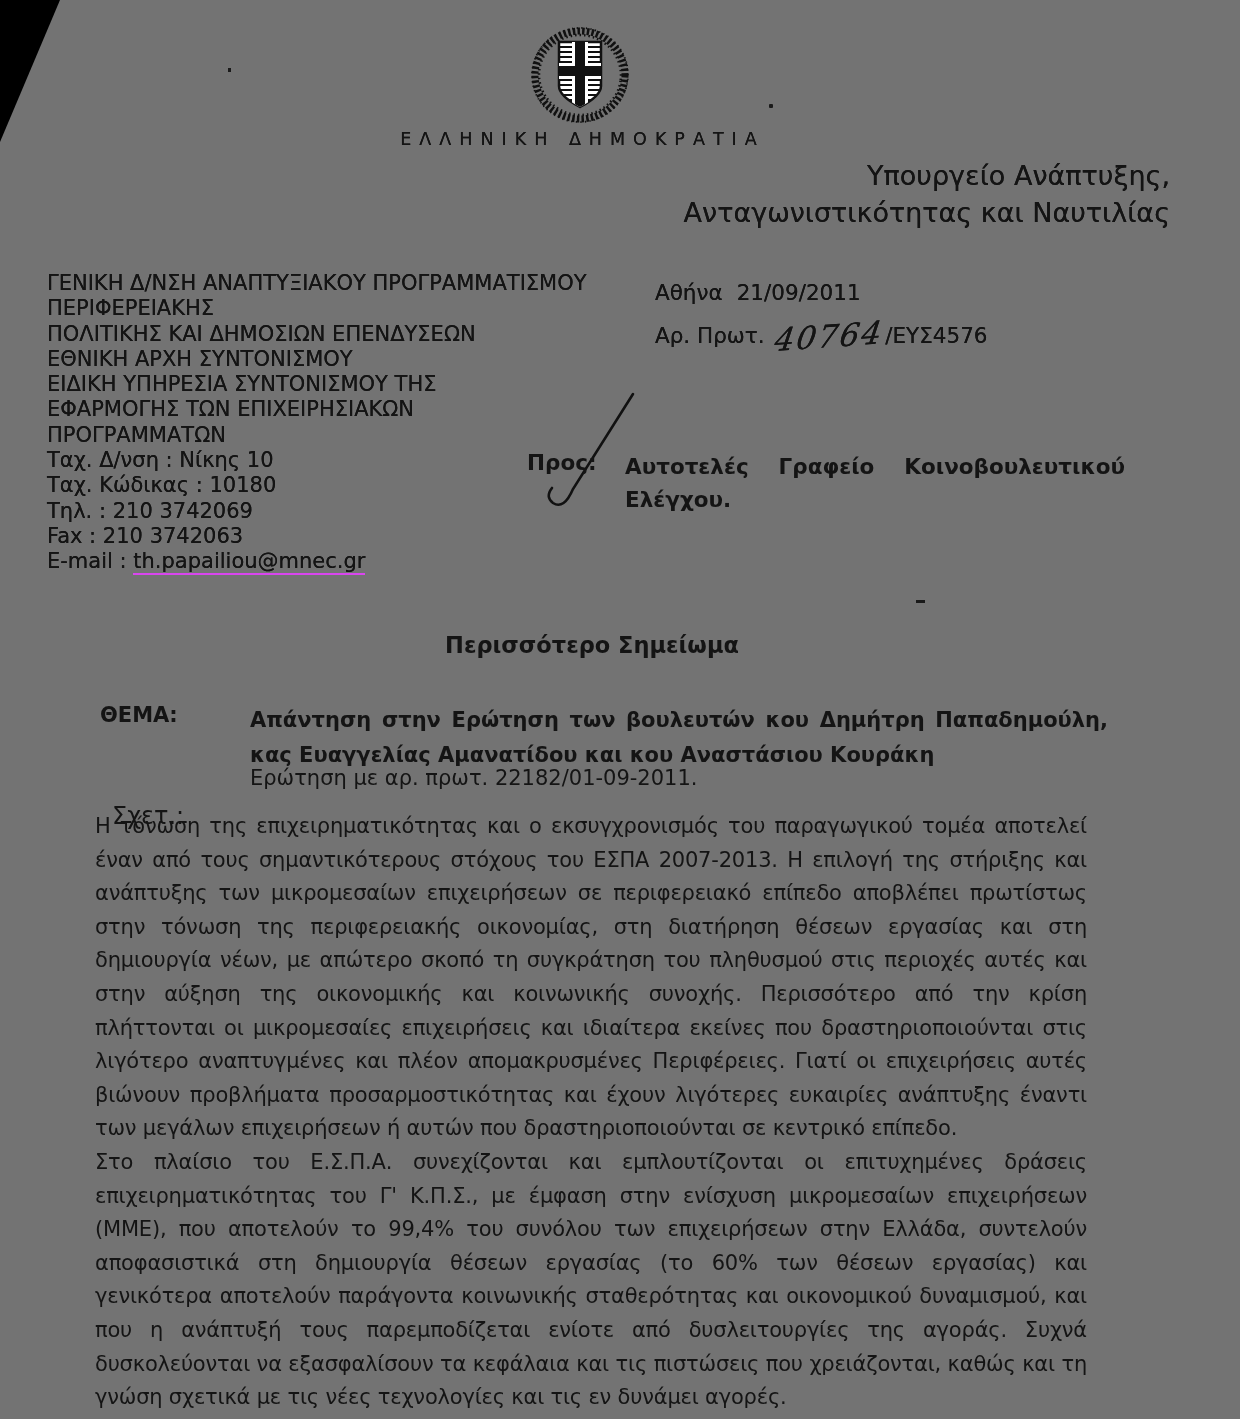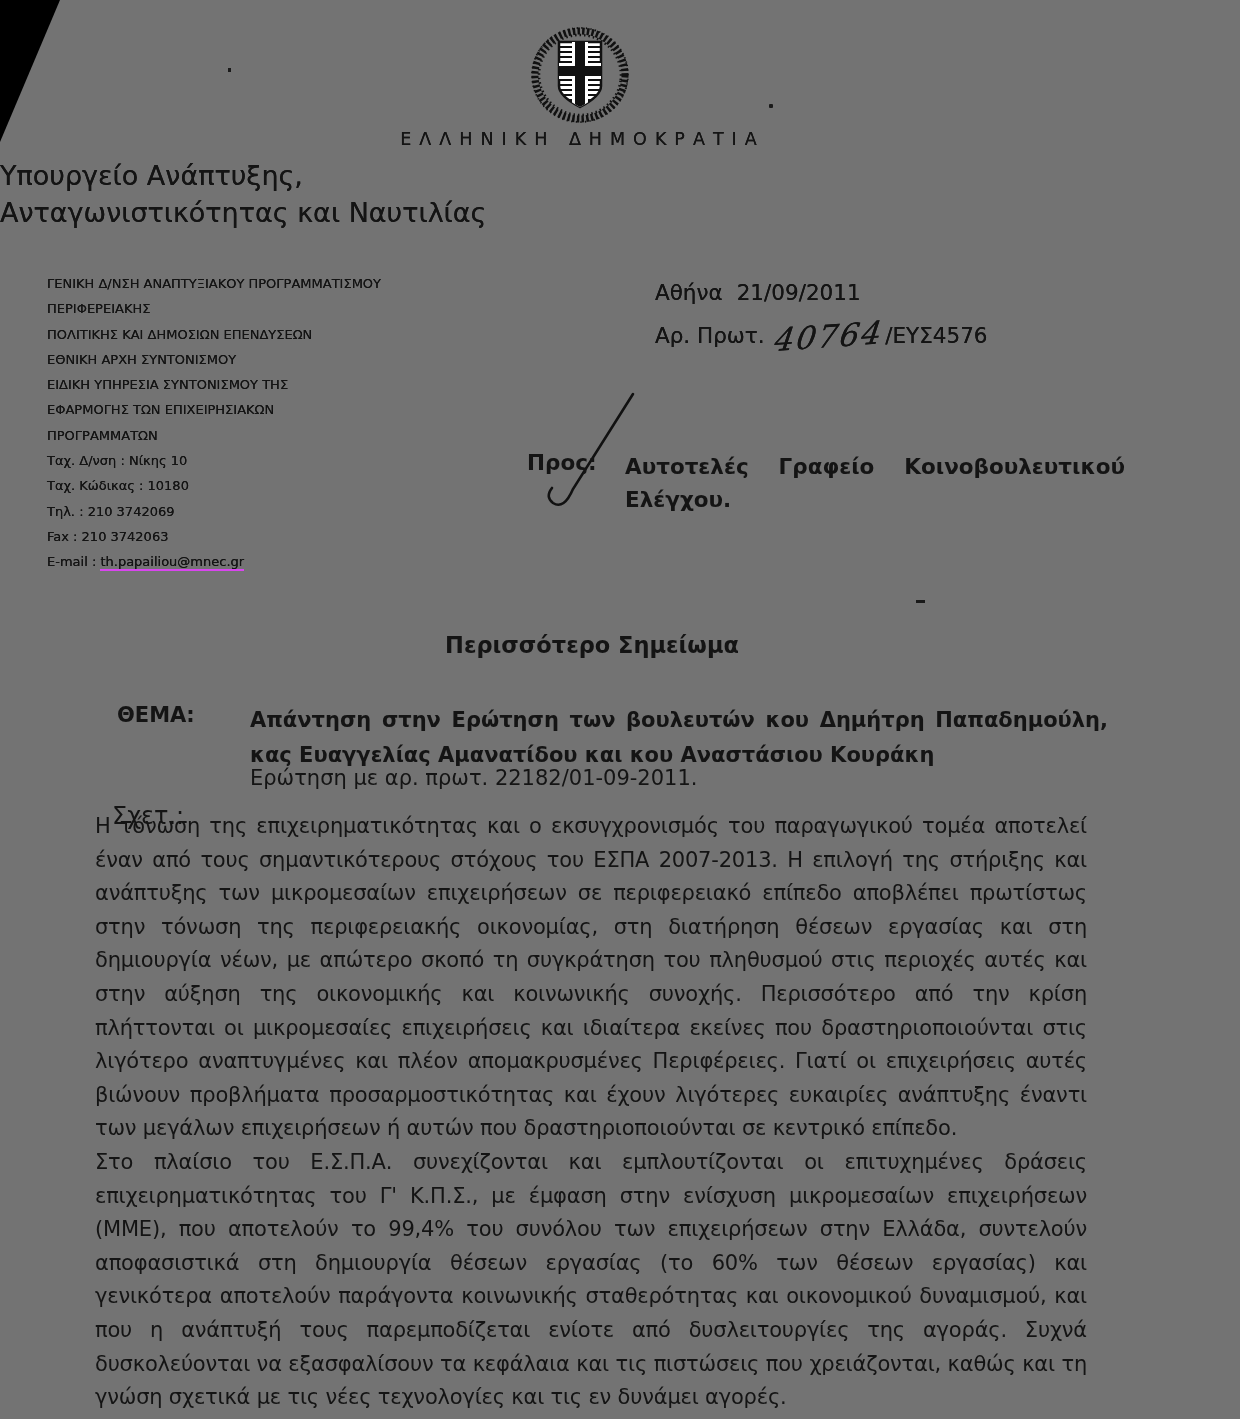--- a/index.html
+++ b/index.html
@@ -26,31 +26,31 @@
   
   .emblem{position:absolute;left:530px;top:26px;width:100px;height:98px;}
   .republic{
     position:absolute;left:0;top:129px;width:1165px;
     text-align:center;
     font-size:17.5px;letter-spacing:8px;
     text-shadow:0 0 0.6px currentColor;
     white-space:nowrap;
   }
   .ministry{
-    position:absolute;left:0;width:1170px;text-align:left;
+    position:absolute;left:0;width:1170px;text-align:right;
     font-size:27px;text-shadow:0 0 0.5px currentColor;
     white-space:nowrap;
   }
   .ministry.l1{top:160px;}
   .ministry.l2{top:197px;}
 
   
   .sender{
     position:absolute;left:47px;top:271px;width:580px;
-    font-size:13px;line-height:25.3px;
+    font-size:21px;line-height:25.3px;
     text-shadow:0 0 0.4px currentColor;
     white-space:nowrap;
   }
   .sender .email{
     text-decoration:none;color:inherit;
     border-bottom:2px solid #d946ef;
     cursor:pointer;
   }
 
   
@@ -87,21 +87,21 @@
 
   
   .doc-title{
     position:absolute;left:0;top:632px;width:1184px;
     text-align:center;font-size:22.5px;font-weight:bold;
   }
 
   
   .subject-label{
     position:absolute;left:100px;top:703px;
-    font-size:21px;font-weight:bold;white-space:nowrap;margin-left:17px;
+    font-size:21px;font-weight:bold;white-space:nowrap;
   }
   .subject-value{
     position:absolute;left:250px;top:703px;width:858px;
     font-size:21px;font-weight:bold;
     text-align:justify;line-height:35px;
   }
   .ref-label{
     position:absolute;left:100px;top:802px;
     font-size:24px;white-space:nowrap;margin-left:12px;
   }

